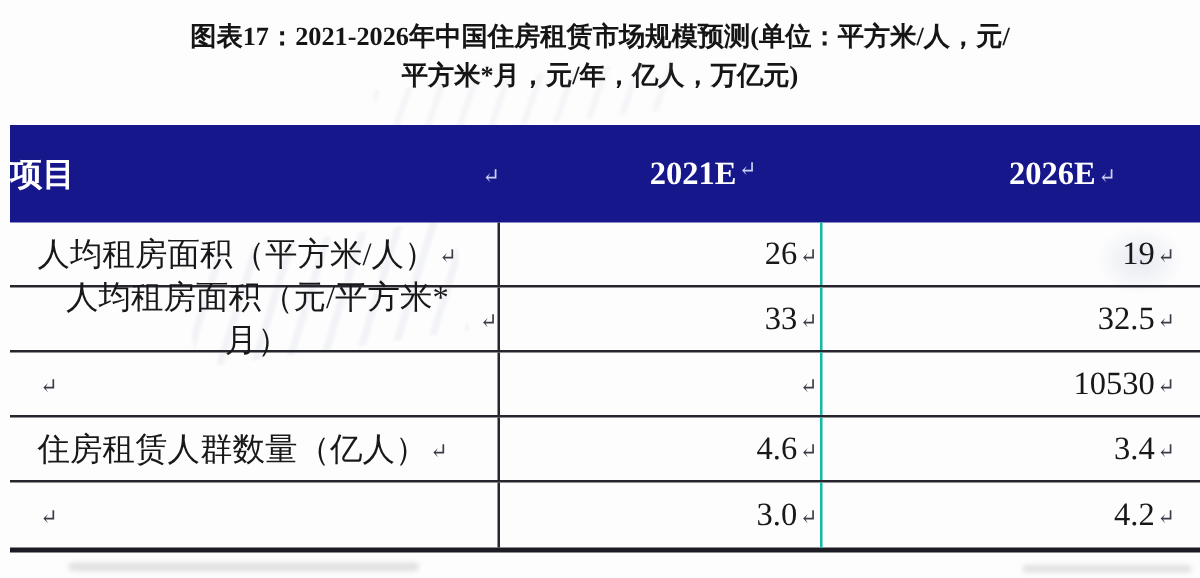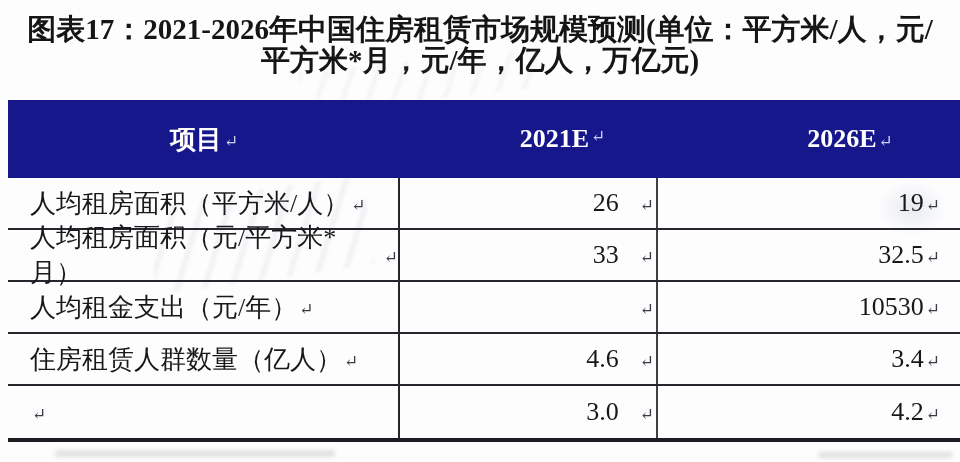--- a/index.html
+++ b/index.html
@@ -8,67 +8,66 @@
     width:960px;height:462px;
     background:#fdfdfd;
     overflow:hidden;
     font-family:"Liberation Serif","DejaVu Serif",serif;
   }
   
   .title{
     position:absolute;top:14px;left:0;width:960px;
     text-align:center;
     font-weight:bold;
-    font-size:29px;line-height:31px;
+    font-size:21px;line-height:31px;
     color:#151515;
     letter-spacing:0px;
   }
   
   .tbl{
     position:absolute;left:8px;top:100px;
     width:1007px;
   }
   .thead{
     display:flex;
     height:78px;
     background:#17178c;
     color:#ffffff;
     font-weight:bold;
     font-size:26px;
     align-items:center;
   }
   .th{display:flex;align-items:center;justify-content:center;height:100%;}
-  .th.c1{width:392px;}
+  .th.c1{width:392px;justify-content:space-between;}
   .th.c2{width:285px;}
   .th.c3{width:330px;}
   .shift-right{transform:translateX(20px);}
   .mark-h{
     color:#c9cff2;font-size:17px;font-weight:normal;
     margin-left:2px;transform:translateY(2px);
   }
   .tbody{border-bottom:4px solid #1c1c24;}
   .row{
     display:flex;
     height:52px;
     box-sizing:border-box;
     border-bottom:2px solid #26262e;
     font-size:26px;
     color:#18181a;
     background:transparent;
   }
   .row:last-child{border-bottom:none;}
-  .cell{display:flex;align-items:center;box-sizing:border-box;height:100%;}
+  .cell{display:flex;align-items:center;box-sizing:border-box;height:100%;text-align:center;}
   .cell.c1{
     width:392px;padding-left:22px;
     border-right:2px solid #26262e;
   }
   .cell.c2{
     width:258px;justify-content:flex-end;padding-right:2px;
-    border-right:2px solid #404040;
-    gap:19px;
+    border-right:2px solid #14b8a6;
   }
   .cell.c3{
     width:330px;justify-content:flex-end;padding-right:48px;
   }
   .mark-b{
     color:#3c3c48;font-size:17px;
     margin-left:2px;transform:translateY(2px);
   }
   
   .wm{position:absolute;pointer-events:none;}
@@ -157,21 +156,20 @@
           <span class="mark-b">↵</span>
         </div>
         <div class="cell c3">
           <span>32.5</span>
           <span class="mark-b">↵</span>
         </div>
       </div>
 
       <div class="row">
         <div class="cell c1">
-          <span>人均租金支出（元/年）</span>
           <span class="mark-b">↵</span>
         </div>
         <div class="cell c2">
           <span class="mark-b">↵</span>
         </div>
         <div class="cell c3">
           <span>10530</span>
           <span class="mark-b">↵</span>
         </div>
       </div>

